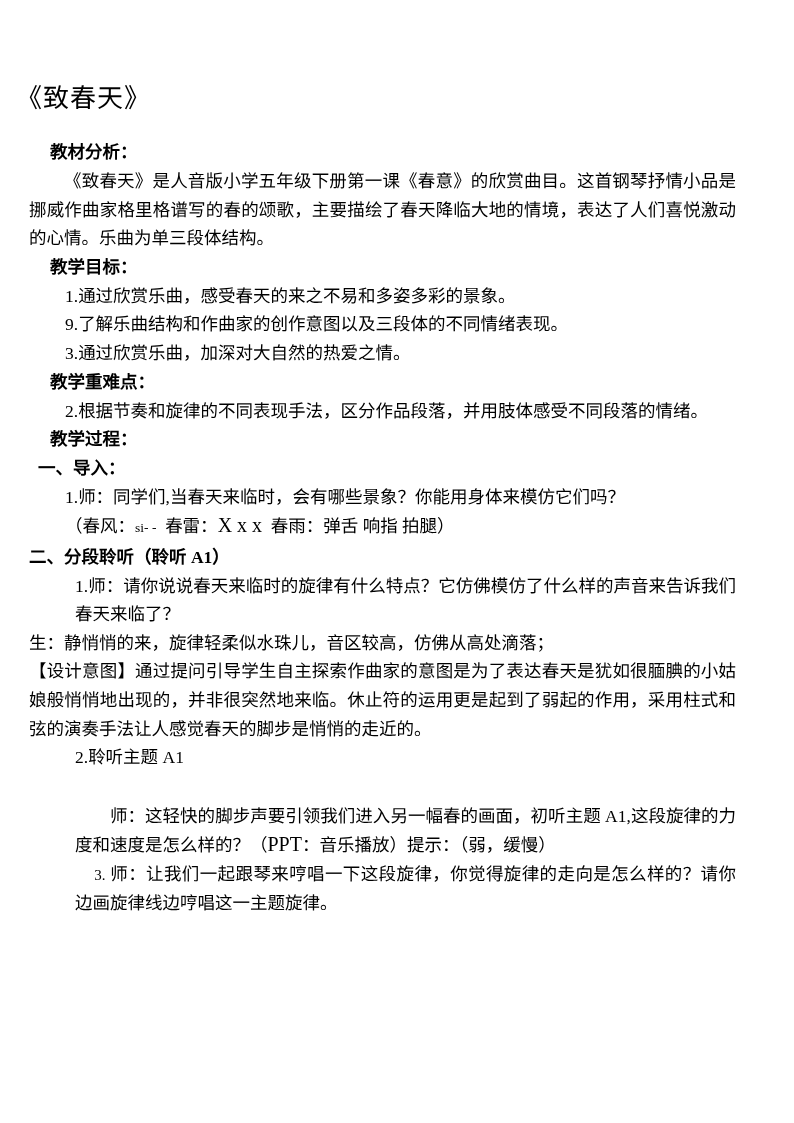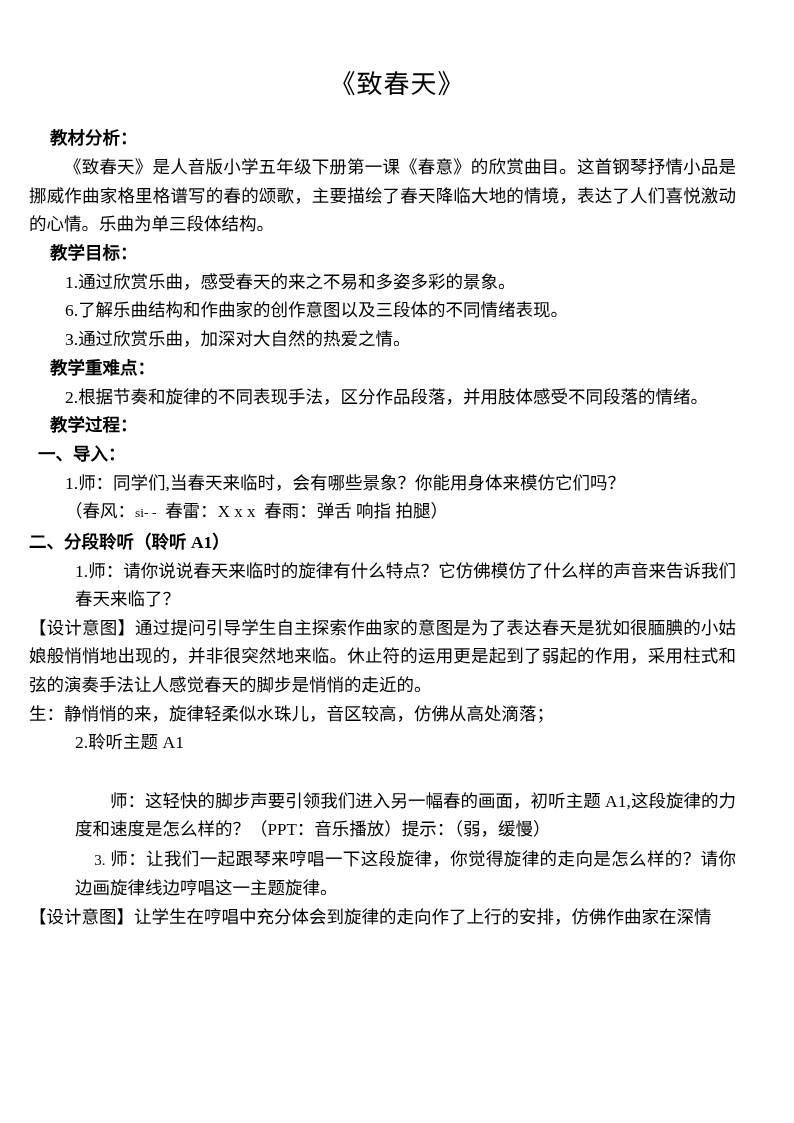--- a/index.html
+++ b/index.html
@@ -20,25 +20,24 @@
   .page {
     position: relative;
     width: 794px;
     height: 1123px;
     box-sizing: border-box;
     padding: 0;
     background: #ffffff;
   }
 
   .doc-title {
-    text-align: center;
     font-size: 26px;
     font-weight: normal;
     letter-spacing: 1px;
-    margin: 2px;
+    margin: 16px;
     padding-top: 66px;
     padding-bottom: 0;
     line-height: 34px;
     font-family: "Liberation Serif", "DejaVu Serif", serif;
   }
 
   .body-block {
     margin-top: 22px;
     padding-left: 29px;
     padding-right: 58px;
@@ -83,21 +82,21 @@
   
   .lat {
     font-family: Liberation Serif, serif;
   }
   .lat-sm {
     font-family: "Liberation Serif", "DejaVu Serif", serif;
     font-size: 13.5px;
   }
   .lat-cap {
     font-family: "Liberation Serif", "DejaVu Serif", serif;
-    font-size: 17px;
+    font-size: 20px;
   }
   .num {
     font-family: "Liberation Serif", "DejaVu Serif", serif;
     font-size: 15px;
   }
   .flow {
     display: inline;
   }
 </style>
 </head>
@@ -107,45 +106,44 @@
 
   <h1 class="doc-title">《致春天》</h1>
 
   <div class="body-block">
 
     <p class="sec-head">教材分析：</p>
     <p class="indent2">《致春天》是人音版小学五年级下册第一课《春意》的欣赏曲目。这首钢琴抒情小品是挪威作曲家格里格谱写的春的颂歌，主要描绘了春天降临大地的情境，表达了人们喜悦激动的心情。乐曲为单三段体结构。</p>
 
     <p class="sec-head">教学目标：</p>
     <p class="indent-item">1.通过欣赏乐曲，感受春天的来之不易和多姿多彩的景象。</p>
-    <p class="indent-item">6.了解乐曲结构和作曲家的创作意图以及三段体的不同情绪表现。</p>
+    <p class="indent-item">9.了解乐曲结构和作曲家的创作意图以及三段体的不同情绪表现。</p>
     <p class="indent-item">3.通过欣赏乐曲，加深对大自然的热爱之情。</p>
 
     <p class="sec-head">教学重难点：</p>
     <p class="indent-item">2.根据节奏和旋律的不同表现手法，区分作品段落，并用肢体感受不同段落的情绪。</p>
 
     <p class="sec-head">教学过程：</p>
 
     <p class="subsec subsec-in">一、导入：</p>
 
     <p class="indent-item">1.师：同学们,当春天来临时，会有哪些景象？你能用身体来模仿它们吗？</p>
 
     <p class="indent-item"><span class="flow">（春风：</span><span class="lat-sm">si- -</span>&nbsp;&nbsp;<span class="flow">春雷：</span><span class="lat-cap">X x x</span>&nbsp;&nbsp;<span class="flow">春雨：</span><span class="flow">弹舌 响指 拍腿</span><span class="flow">）</span></p>
 
 
     <p class="subsec"><span class="flow">二、分段聆听（聆听 </span><span class="lat">A1</span><span class="flow">）</span></p>
 
     <p class="indent-item-wide">1.师：请你说说春天来临时的旋律有什么特点？它仿佛模仿了什么样的声音来告诉我们春天来临了？</p>
 
+    <p>生：静悄悄的来，旋律轻柔似水珠儿，音区较高，仿佛从高处滴落；</p>
+
     <p><span class="flow">【设计意图】</span><span class="flow">通过提问引导学生自主探索作曲家的意图是为了表达春天是犹如很腼腆的小姑娘般悄悄地出现的，并非很突然地来临。休止符的运用更是起到了弱起的作用，采用柱式和弦的演奏手法让人感觉春天的脚步是悄悄的走近的。</span></p>
-
-    <p>生：静悄悄的来，旋律轻柔似水珠儿，音区较高，仿佛从高处滴落；</p>
 
     <p class="indent-item-wide"><span class="flow">2.聆听主题 </span><span class="lat">A1</span></p>
 
     <p class="indent2" style="padding-left:46px;margin-top:30px;"><span class="flow">师：这轻快的脚步声要引领我们进入另一幅春的画面，初听主题 </span><span class="lat">A1,</span><span class="flow">这段旋律的力度和速度是怎么样的？（</span><span class="lat-cap">PPT</span><span class="flow">：音乐播放）提示：（弱，缓慢）</span></p>
 
     <p style="padding-left:46px;text-indent:1.1em;"><span class="num">3.</span>&nbsp;<span class="flow">师：让我们一起跟琴来哼唱一下这段旋律，你觉得旋律的走向是怎么样的？请你边画旋律线边哼唱这一主题旋律。</span></p>
 
-    <p><span class="flow">【设计意图】</span><span class="flow">让学生在哼唱中充分体会到旋律的走向作了上行的安排，仿佛作曲家在深情</span></p>
 
   </div>
 </div>
 
 </body></html>

